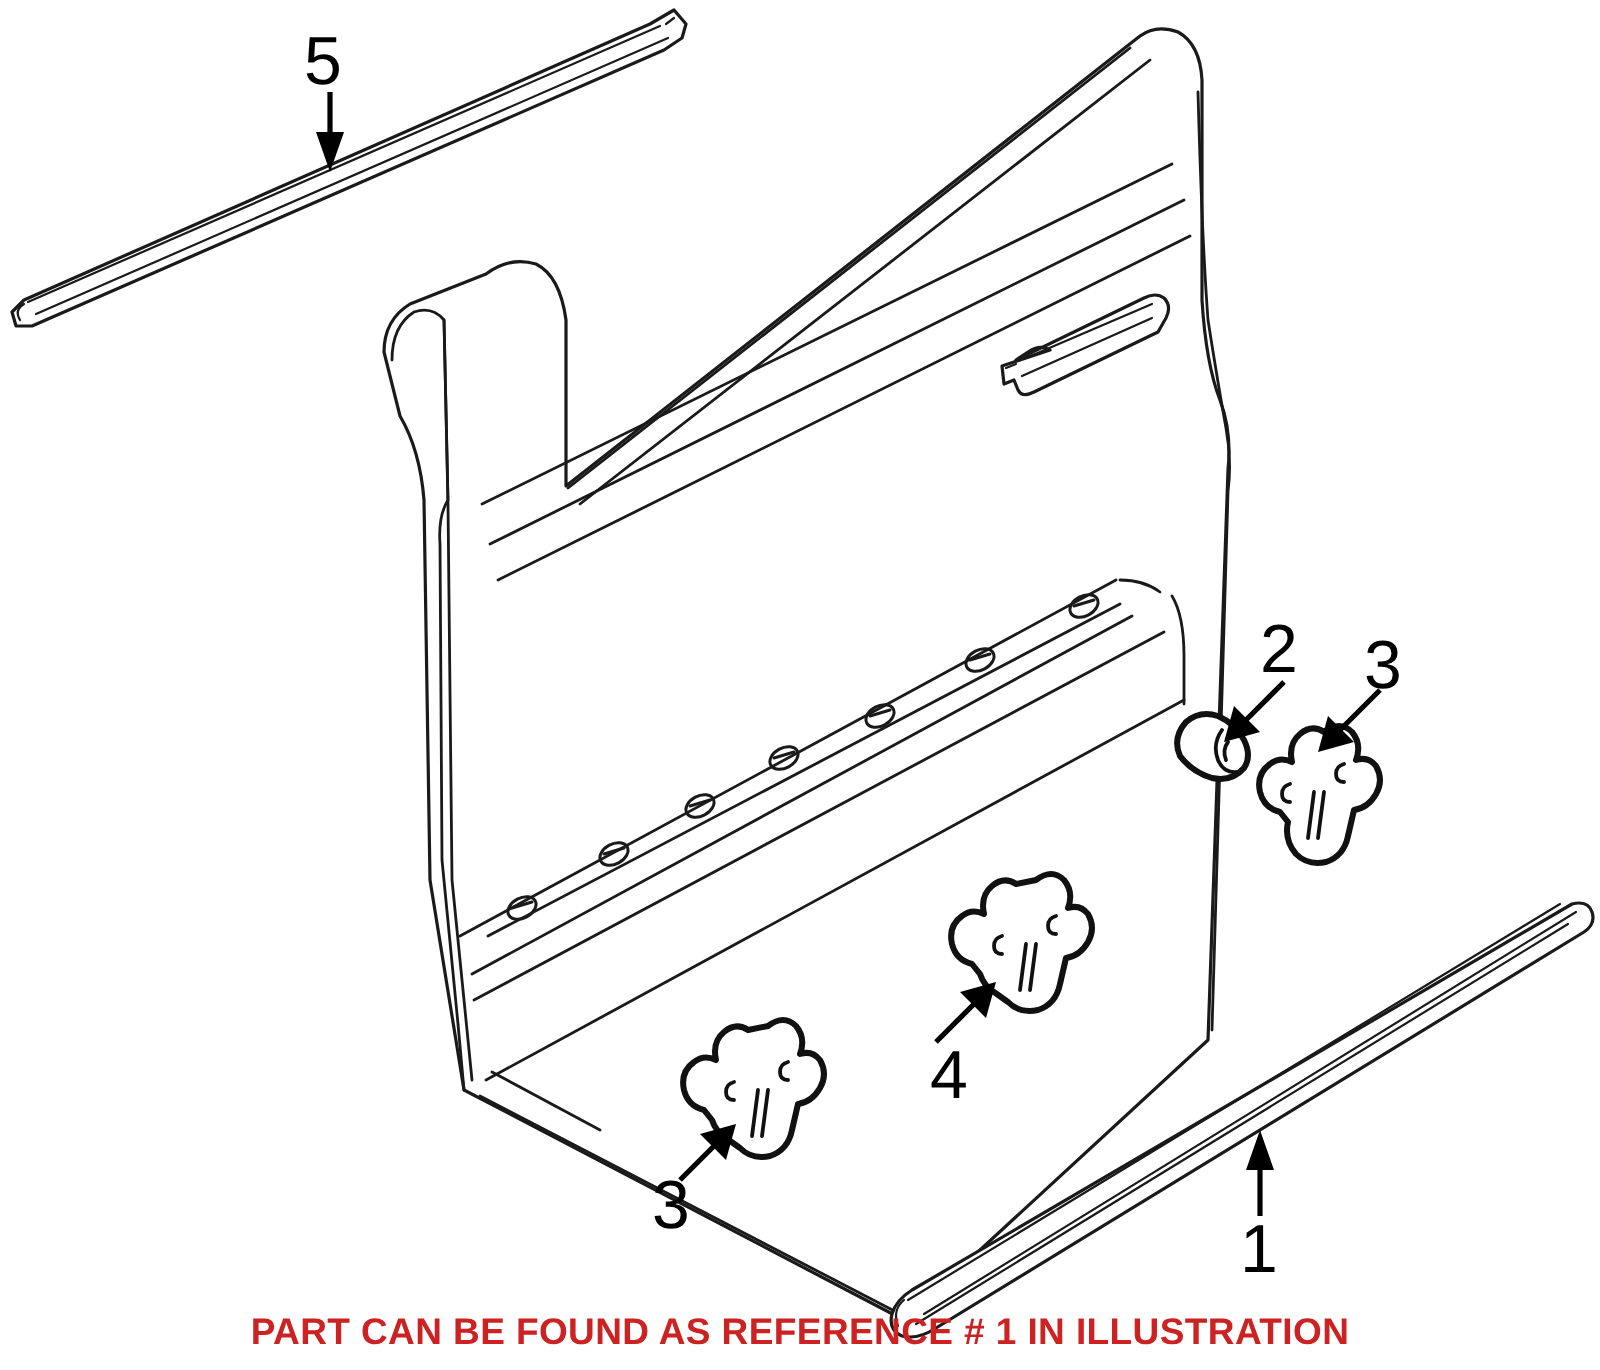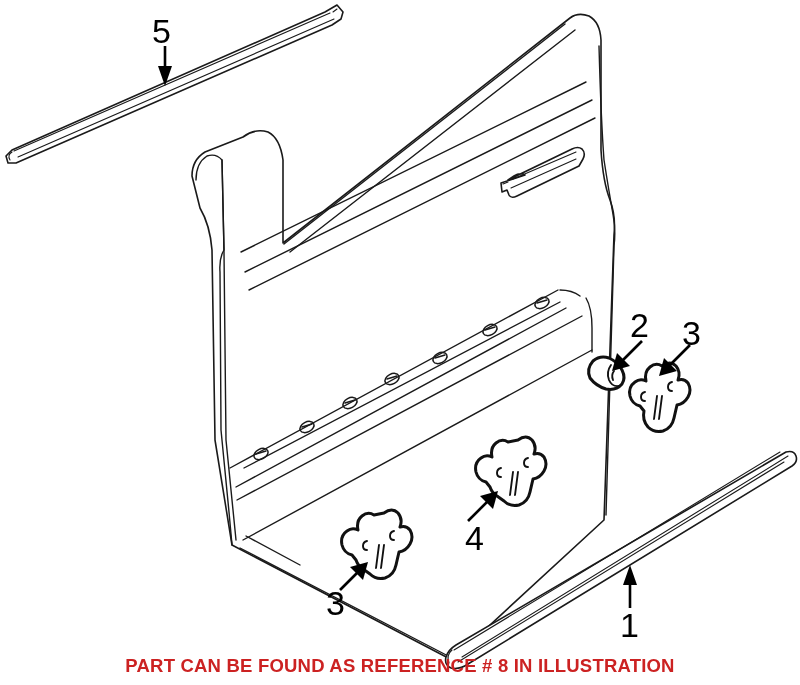--- a/index.html
+++ b/index.html
@@ -354,15 +354,15 @@
   <div class="callout-number" style="left:630px; top:308px;">2</div>
 
   <div class="callout-number" style="left:682px; top:316px;">3</div>
 
   <div class="callout-number" style="left:465px; top:521px;">4</div>
 
   <div class="callout-number" style="left:326px; top:586px;">3</div>
 
   <div class="callout-number" style="left:620px; top:608px;">1</div>
 
-  <div id="footer-note">PART CAN BE FOUND AS REFERENCE # 8 IN ILLUSTRATION</div>
+  <div id="footer-note">PART CAN BE FOUND AS REFERENCE # 1 IN ILLUSTRATION</div>
 
 </div>
 
 </body></html>

